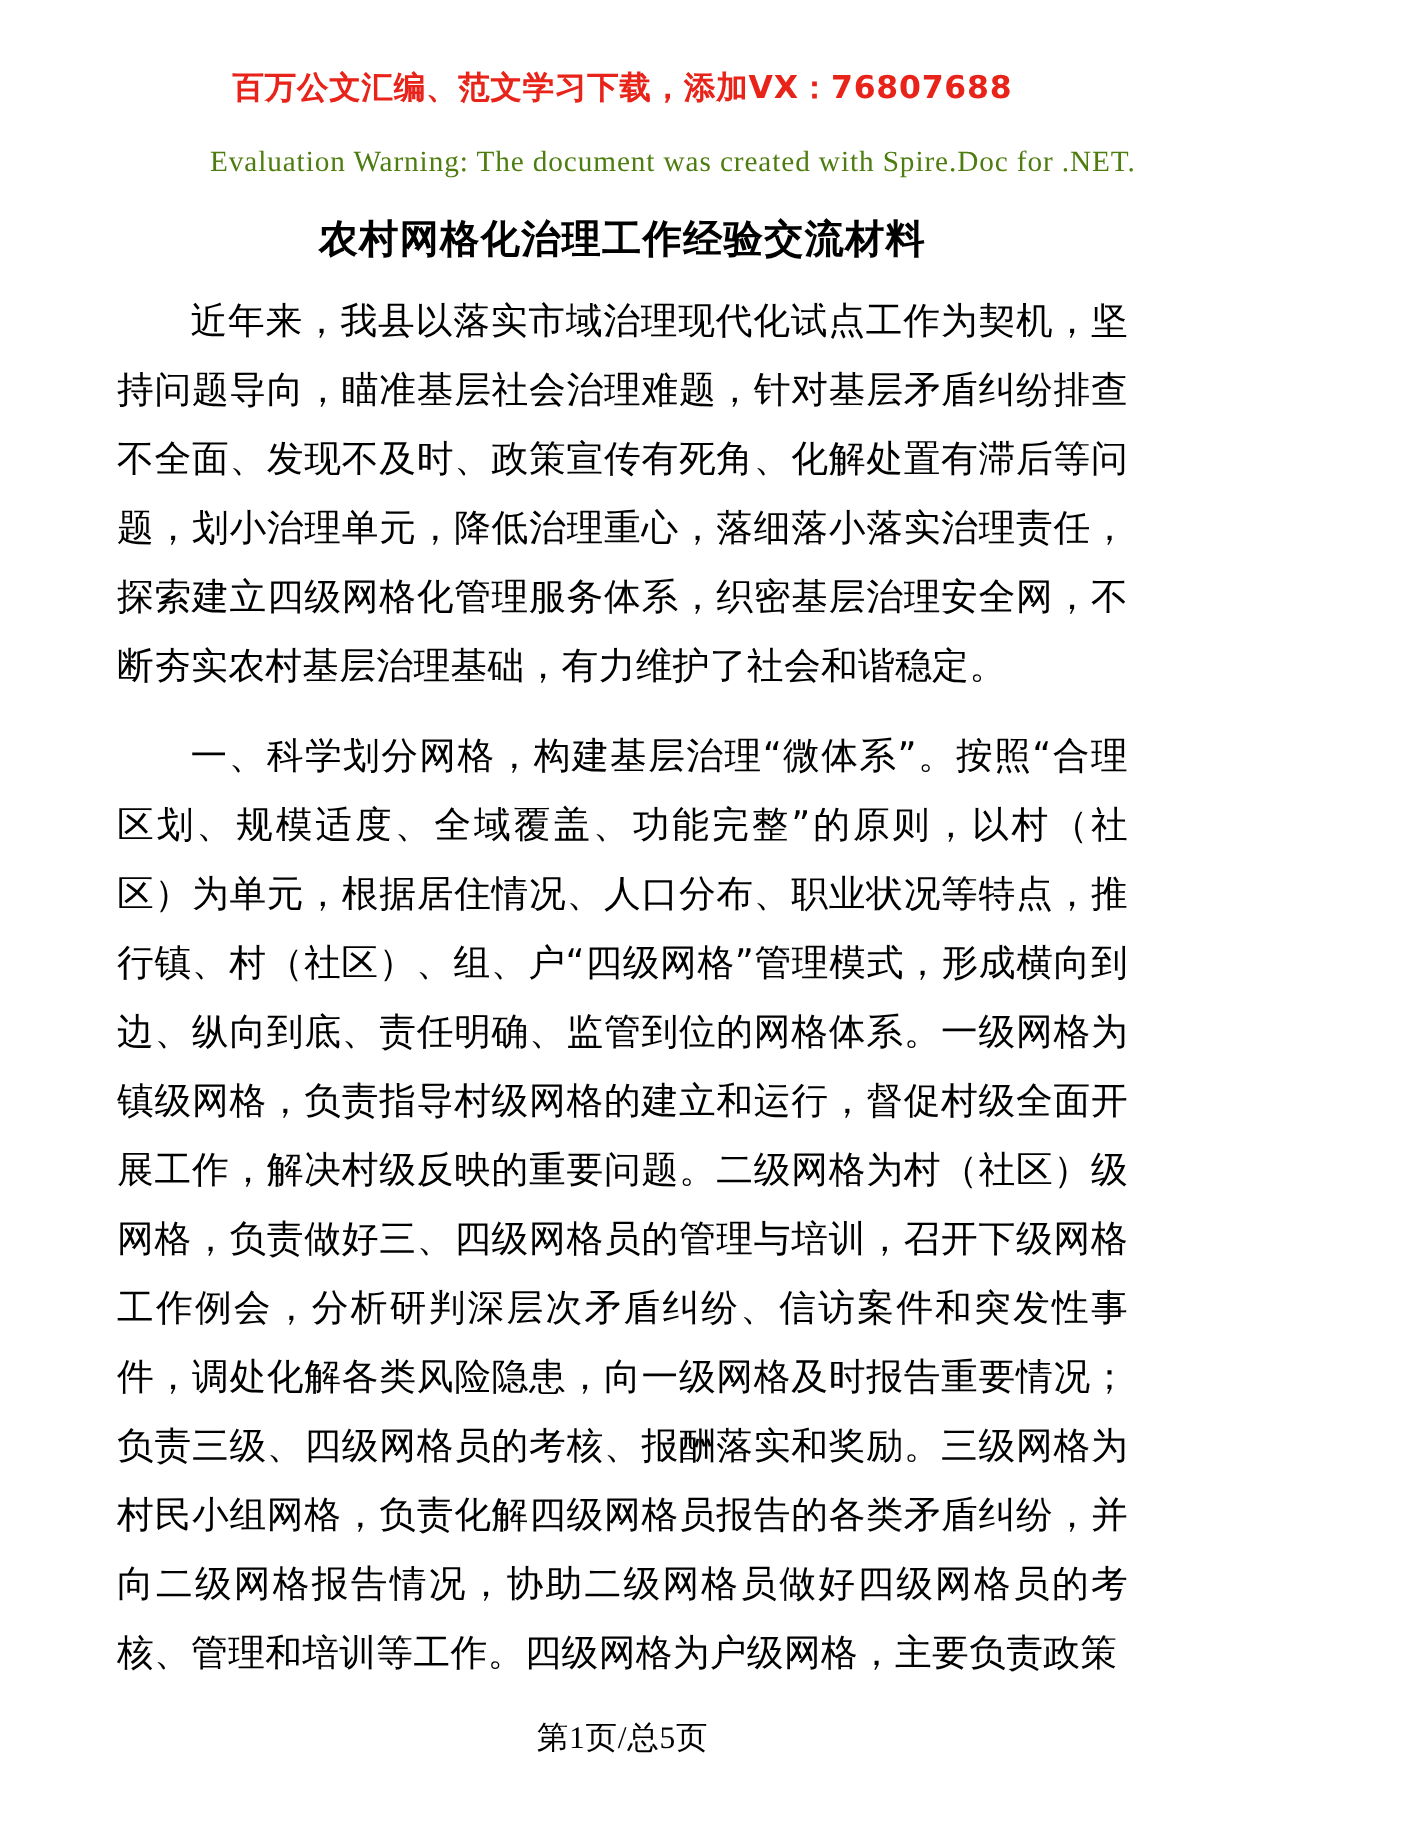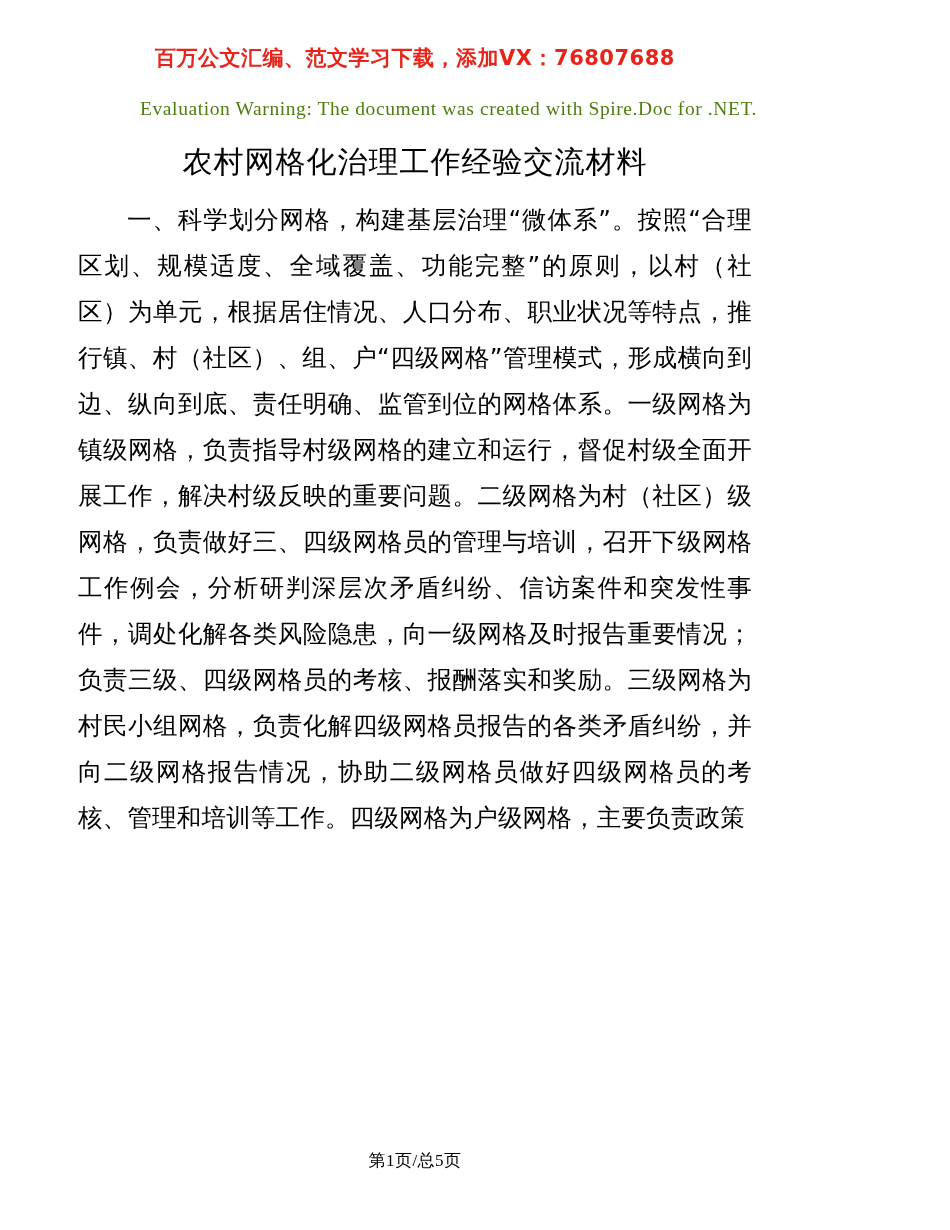--- a/index.html
+++ b/index.html
@@ -35,22 +35,22 @@
     color: #4d7c0f;
     font-size: 19.5px;
     font-family: "Liberation Serif", "DejaVu Serif", serif;
     letter-spacing: 0.6px;
     padding-top: 26px;
     padding-left: 62px;
     white-space: nowrap;
   }
   .doc-title {
     text-align: center;
-    font-size: 30px;
-    font-weight: normal;
+    font-size: 26px;
+    font-weight: bold;
     letter-spacing: 1px;
     margin-top: 22px;
     margin-bottom: 6px;
     font-family: "DejaVu Sans", "Liberation Sans", sans-serif;
   }
   .body-text {
     font-size: 24.5px;
     line-height: 46px;
     text-align: justify;
     text-justify: inter-ideograph;
@@ -61,35 +61,36 @@
   .para {
     text-indent: 2em;
     margin-top: 14px;
   }
   .footer {
     position: absolute;
     left: 0;
     right: 0;
     bottom: 58px;
     text-align: center;
-    font-size: 17px;
+    font-size: 21px;
     font-family: "Liberation Serif", "DejaVu Serif", serif;
     color: #000000;
     letter-spacing: 0.5px;
   }
 </style>
 </head>
 <body>
 
 <div class="page">
 
   <div class="ad-banner">百万公文汇编、范文学习下载，添加VX：76807688</div>
 
   <div class="eval-warning">Evaluation Warning: The document was created with Spire.Doc for .NET.</div>
 
   <h1 class="doc-title">农村网格化治理工作经验交流材料</h1>
 
+  <p class="body-text para">近年来，我县以落实市域治理现代化试点工作为契机，坚持问题导向，瞄准基层社会治理难题，针对基层矛盾纠纷排查不全面、发现不及时、政策宣传有死角、化解处置有滞后等问题，划小治理单元，降低治理重心，落细落小落实治理责任，探索建立四级网格化管理服务体系，织密基层治理安全网，不断夯实农村基层治理基础，有力维护了社会和谐稳定。</p>
 
   <p class="body-text para">一、科学划分网格，构建基层治理“微体系”。按照“合理区划、规模适度、全域覆盖、功能完整”的原则，以村（社区）为单元，根据居住情况、人口分布、职业状况等特点，推行镇、村（社区）、组、户“四级网格”管理模式，形成横向到边、纵向到底、责任明确、监管到位的网格体系。一级网格为镇级网格，负责指导村级网格的建立和运行，督促村级全面开展工作，解决村级反映的重要问题。二级网格为村（社区）级网格，负责做好三、四级网格员的管理与培训，召开下级网格工作例会，分析研判深层次矛盾纠纷、信访案件和突发性事件，调处化解各类风险隐患，向一级网格及时报告重要情况；负责三级、四级网格员的考核、报酬落实和奖励。三级网格为村民小组网格，负责化解四级网格员报告的各类矛盾纠纷，并向二级网格报告情况，协助二级网格员做好四级网格员的考核、管理和培训等工作。四级网格为户级网格，主要负责政策</p>
 
   <div class="footer">第1页/总5页</div>
 
 </div>
 
 </body></html>

